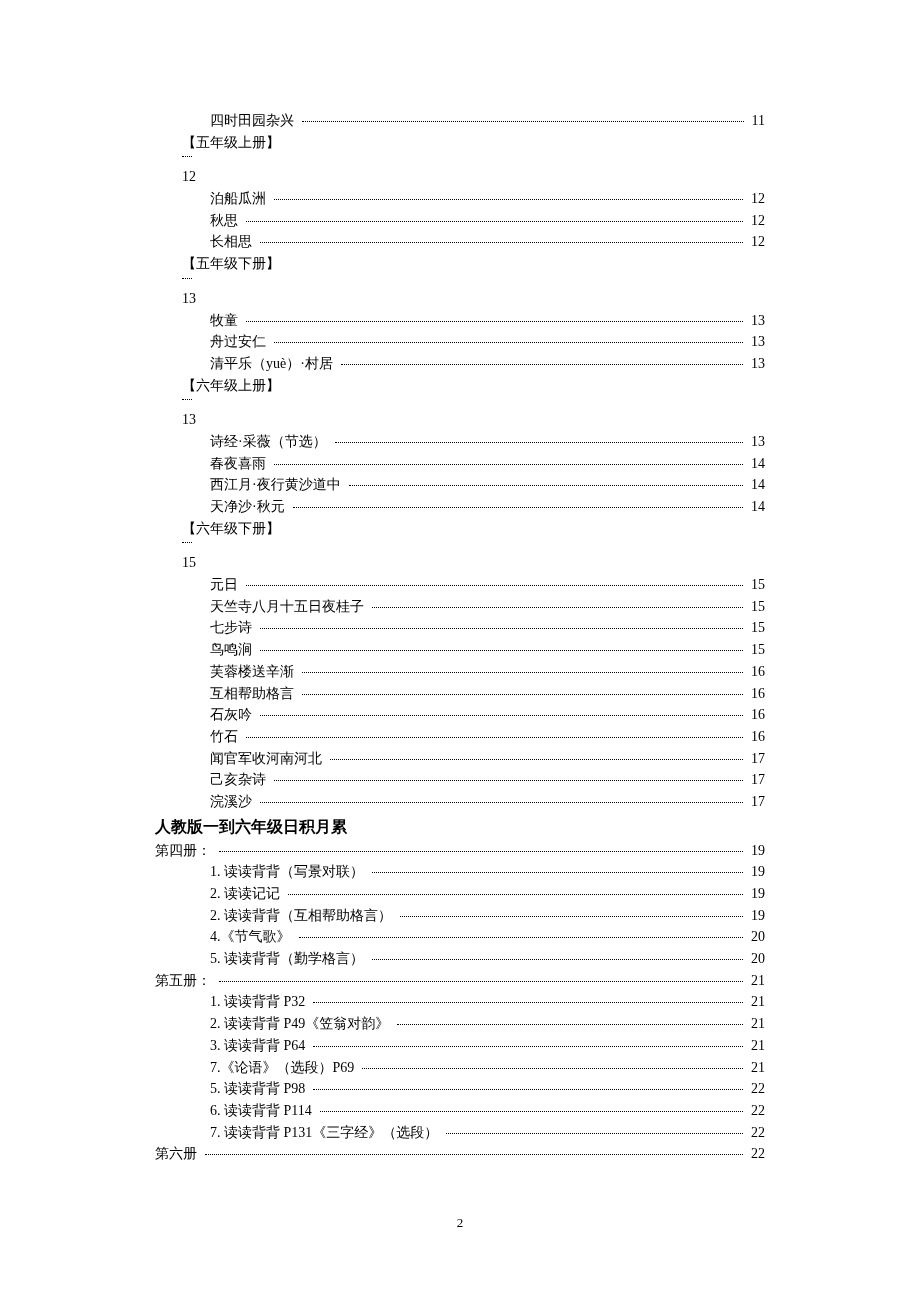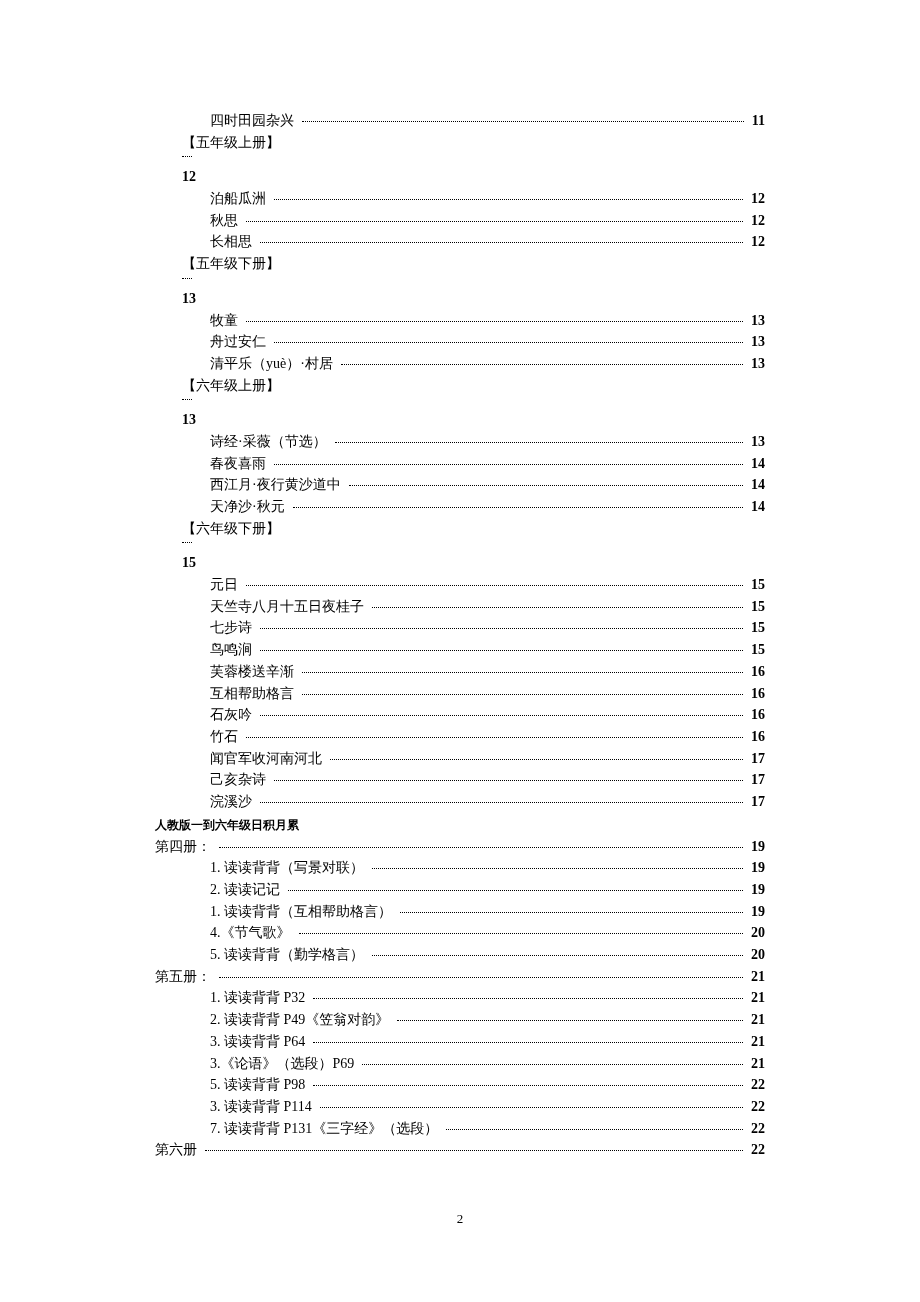--- a/index.html
+++ b/index.html
@@ -42,26 +42,25 @@
     .toc-dots {
       flex: 1;
       border-bottom: 1.5px dotted #000000;
       margin: 0 2px;
       position: relative;
       top: -3px;
       min-width: 10px;
     }
     .toc-page {
       flex-shrink: 0;
-      font-weight: bold;
     }
     .section-heading {
       font-family: "SimHei", "黑体", sans-serif;
       font-weight: bold;
-      font-size: 12px;
+      font-size: 16px;
       padding-top: 4px;
       padding-bottom: 2px;
     }
     .page-number {
       text-align: center;
       margin-top: 50px;
       font-size: 13px;
     }
   </style>
 </head>
@@ -212,21 +211,21 @@
       <span class="toc-title">1. 读读背背（写景对联）</span>
       <span class="toc-dots"></span>
       <span class="toc-page">19</span>
     </div>
     <div class="toc-row level-2">
       <span class="toc-title">2. 读读记记</span>
       <span class="toc-dots"></span>
       <span class="toc-page">19</span>
     </div>
     <div class="toc-row level-2">
-      <span class="toc-title">1. 读读背背（互相帮助格言）</span>
+      <span class="toc-title">2. 读读背背（互相帮助格言）</span>
       <span class="toc-dots"></span>
       <span class="toc-page">19</span>
     </div>
     <div class="toc-row level-2">
       <span class="toc-title">4.《节气歌》</span>
       <span class="toc-dots"></span>
       <span class="toc-page">20</span>
     </div>
     <div class="toc-row level-2">
       <span class="toc-title">5. 读读背背（勤学格言）</span>
@@ -247,31 +246,31 @@
       <span class="toc-title">2. 读读背背 P49《笠翁对韵》</span>
       <span class="toc-dots"></span>
       <span class="toc-page">21</span>
     </div>
     <div class="toc-row level-2">
       <span class="toc-title">3. 读读背背 P64</span>
       <span class="toc-dots"></span>
       <span class="toc-page">21</span>
     </div>
     <div class="toc-row level-2">
-      <span class="toc-title">3.《论语》（选段）P69</span>
+      <span class="toc-title">7.《论语》（选段）P69</span>
       <span class="toc-dots"></span>
       <span class="toc-page">21</span>
     </div>
     <div class="toc-row level-2">
       <span class="toc-title">5. 读读背背 P98</span>
       <span class="toc-dots"></span>
       <span class="toc-page">22</span>
     </div>
     <div class="toc-row level-2">
-      <span class="toc-title">3. 读读背背 P114</span>
+      <span class="toc-title">6. 读读背背 P114</span>
       <span class="toc-dots"></span>
       <span class="toc-page">22</span>
     </div>
     <div class="toc-row level-2">
       <span class="toc-title">7. 读读背背 P131《三字经》（选段）</span>
       <span class="toc-dots"></span>
       <span class="toc-page">22</span>
     </div>
     <div class="toc-row level-0">
       <span class="toc-title">第六册</span>

